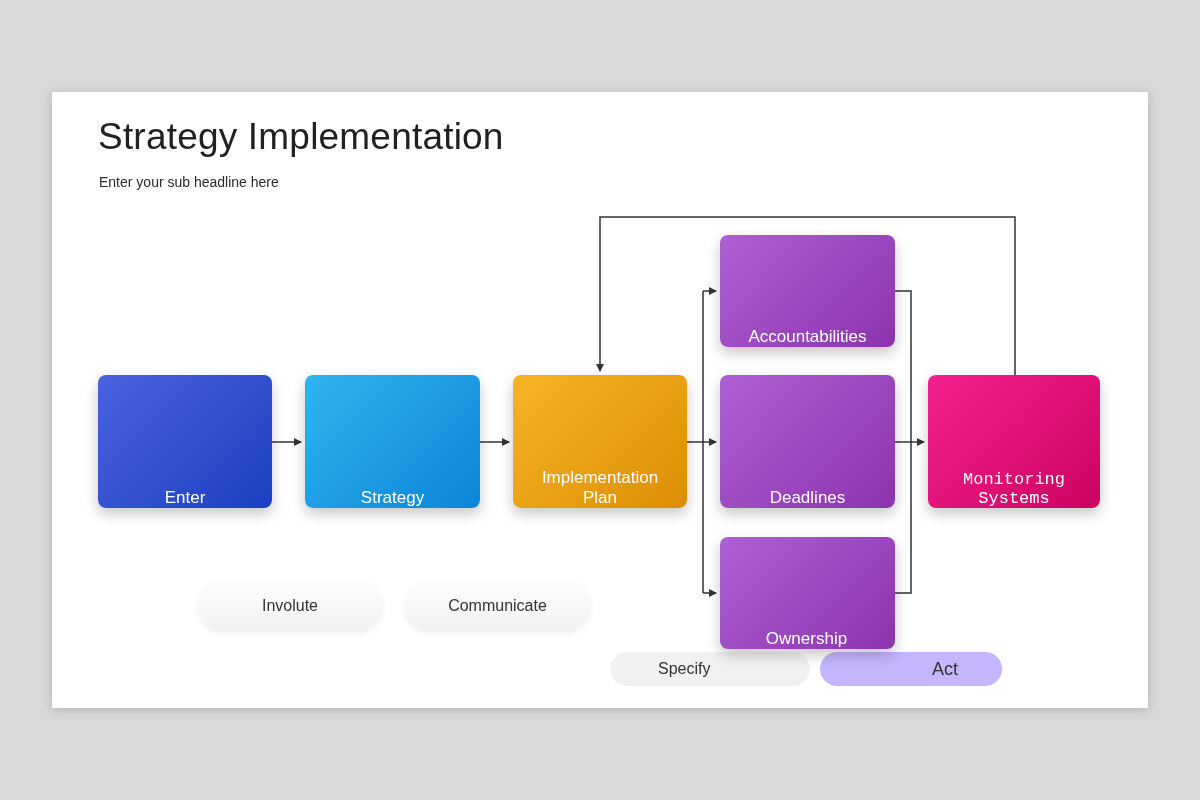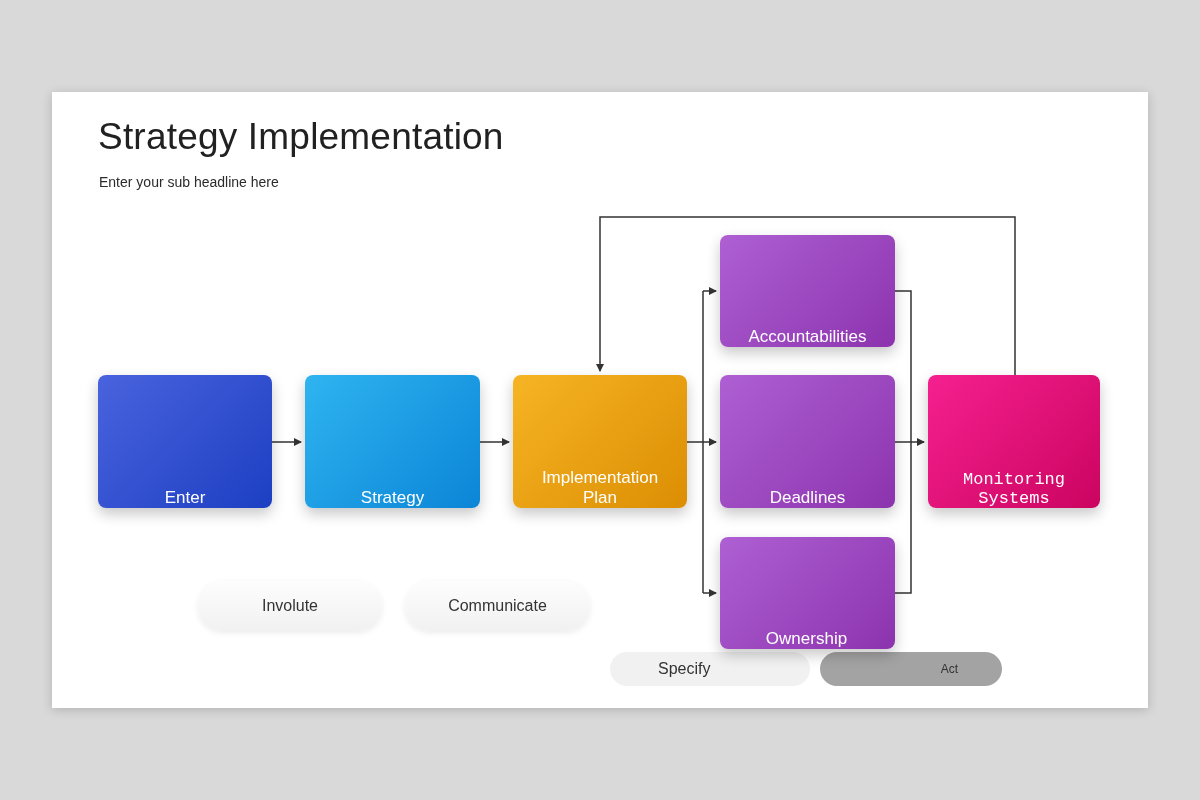--- a/index.html
+++ b/index.html
@@ -88,23 +88,23 @@
   .pill-communicate { left: 353px; top: 446px; width: 185px; height: 50px;
                       border-radius: 26px; font-size: 16px; z-index: 2; }
   .pill-adjust      { left: 690px; top: 112px; width: 133px; height: 27px;
                       border-radius: 14px; font-size: 15px; z-index: 2;
                       background: #f2f2f2; box-shadow: none; }
   .pill-specify     { left: 558px; top: 517px; width: 200px; height: 34px;
                       border-radius: 17px; font-size: 16px; z-index: 2;
                       justify-content: flex-start; padding-left: 48px;
                       background: #f1f1f1; box-shadow: none; }
   .pill-act         { left: 768px; top: 517px; width: 182px; height: 34px;
-                      border-radius: 17px; font-size: 12px; z-index: 2;
+                      border-radius: 17px; font-size: 18px; z-index: 2;
                       justify-content: flex-end; padding-right: 44px;
-                      background: #a3a3a3; box-shadow: none; }
+                      background: #c4b5fd; box-shadow: none; }
 </style>
 </head>
 <body>
 
 <div class="slide">
 
   <h1 class="title">Strategy Implementation</h1>
   <div class="subtitle">Enter your sub headline here</div>
 
   <svg class="connectors" viewBox="0 0 1096 616" xmlns="http://www.w3.org/2000/svg">

